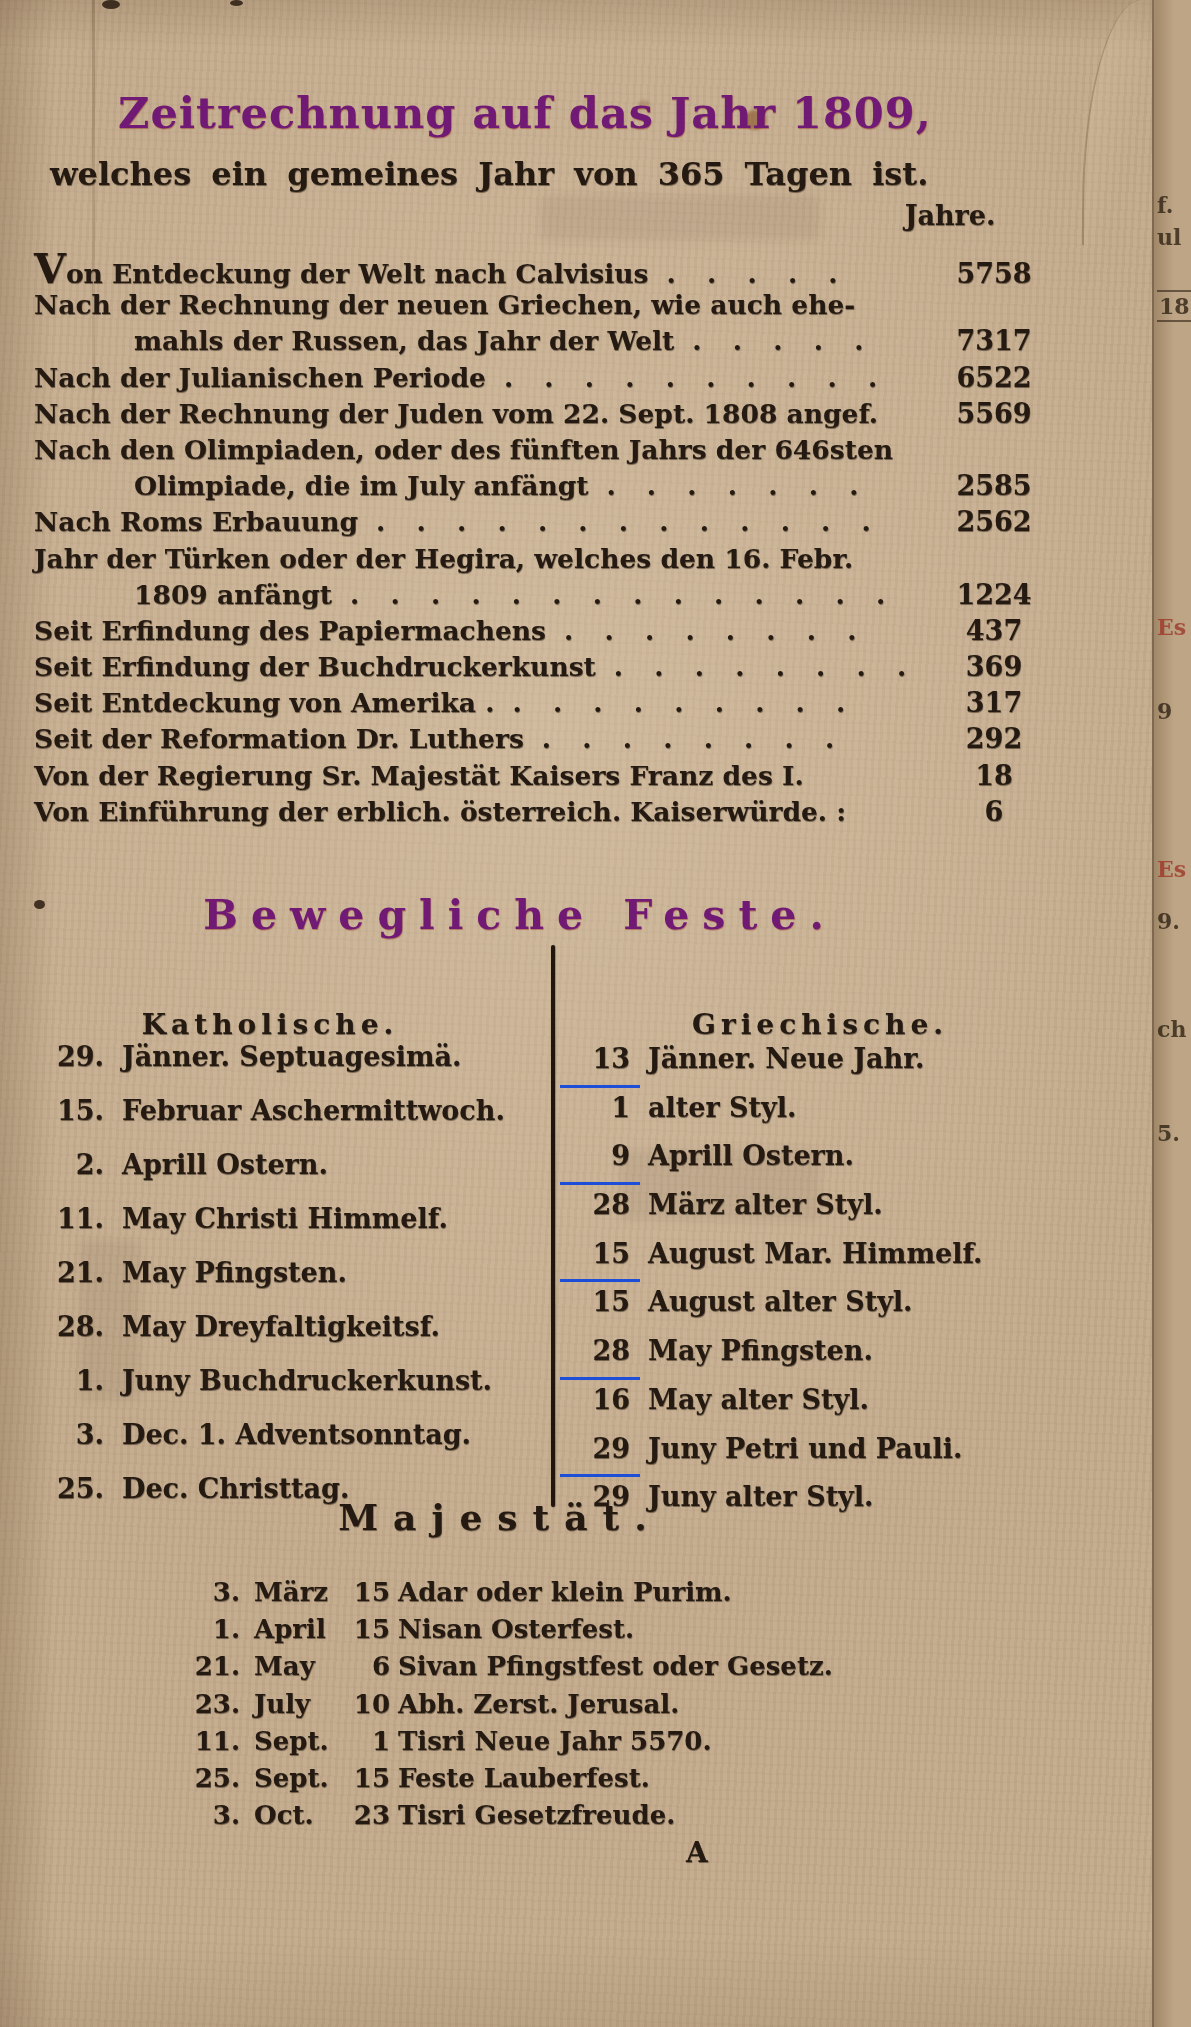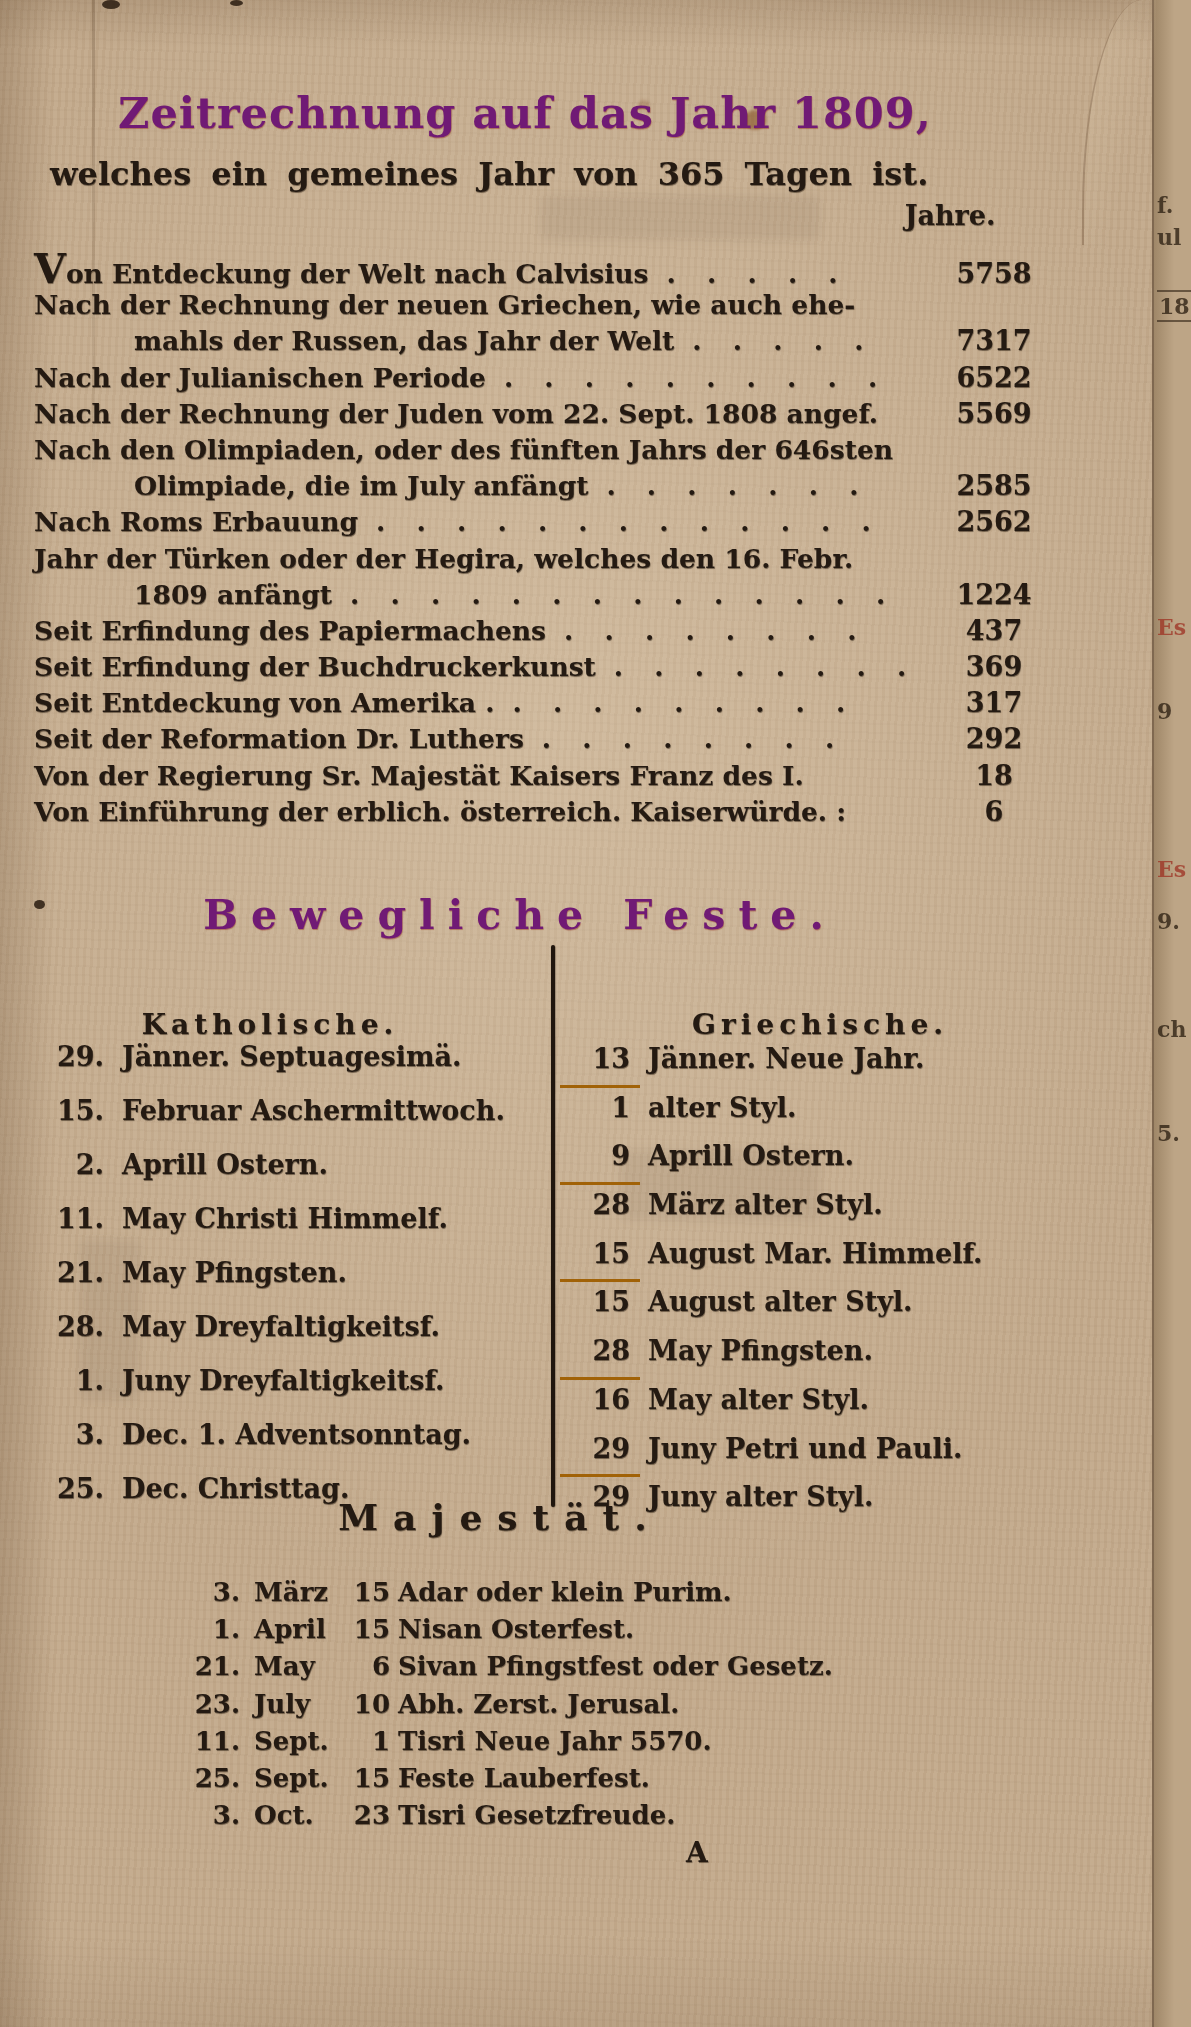--- a/index.html
+++ b/index.html
@@ -41,21 +41,21 @@
   .feasts-head{left:150px;top:891px;width:740px;font-size:41px;text-align:center;letter-spacing:13px;white-space:nowrap;font-weight:700;}
   .cath-head{left:55px;top:1008px;width:430px;font-size:28px;text-align:center;letter-spacing:5px;}
   .greek-head{left:610px;top:1008px;width:420px;font-size:28px;text-align:center;letter-spacing:5px;}
   .divider{left:551px;top:945px;width:4px;height:562px;background:#20160e;border-radius:2px;box-shadow:0.5px 0.5px 1px rgba(30,18,8,.5);}
   .cath-list{left:38px;top:1030px;width:480px;}
   .cath-row{display:flex;align-items:baseline;height:54px;line-height:54px;font-size:27px;white-space:nowrap;}
   .k-day{flex:0 0 66px;text-align:right;margin-right:18px;}
   .greek-list{left:560px;top:1035px;width:500px;}
   .greek-row{display:flex;align-items:baseline;height:48.7px;line-height:48.7px;font-size:27px;white-space:nowrap;}
   .g-day{flex:0 0 70px;text-align:right;padding-right:10px;margin-right:8px;}
-  .greek-row.underline .g-day{border-bottom:3px solid #a16207;padding-bottom:1px;}
+  .greek-row.underline .g-day{border-bottom:3px solid #1d4ed8;padding-bottom:1px;}
   
   .jew-head{left:250px;top:1496px;width:500px;font-size:36px;text-align:center;letter-spacing:15px;white-space:nowrap;}
   .jew-list{left:188px;top:1574px;width:860px;}
   .jew-row{display:flex;align-items:baseline;height:37.2px;line-height:37.2px;font-size:26px;white-space:nowrap;}
   .j-day{flex:0 0 52px;text-align:right;}
   .j-month{flex:0 0 96px;margin-left:14px;}
   .j-num{flex:0 0 40px;text-align:right;}
   .j-text{margin-left:8px;}
   .catchword{left:686px;top:1836px;font-size:28px;}
   
@@ -220,21 +220,21 @@
     <span class="k-text">May Pfingsten.</span>
   </div>
 
   <div class="cath-row ink">
     <span class="k-day">28.</span>
     <span class="k-text">May Dreyfaltigkeitsf.</span>
   </div>
 
   <div class="cath-row ink">
     <span class="k-day">1.</span>
-    <span class="k-text">Juny Dreyfaltigkeitsf.</span>
+    <span class="k-text">Juny Buchdruckerkunst.</span>
   </div>
 
   <div class="cath-row ink">
     <span class="k-day">3.</span>
     <span class="k-text">Dec. 1. Adventsonntag.</span>
   </div>
 
   <div class="cath-row ink">
     <span class="k-day">25.</span>
     <span class="k-text">Dec. Christtag.</span>

